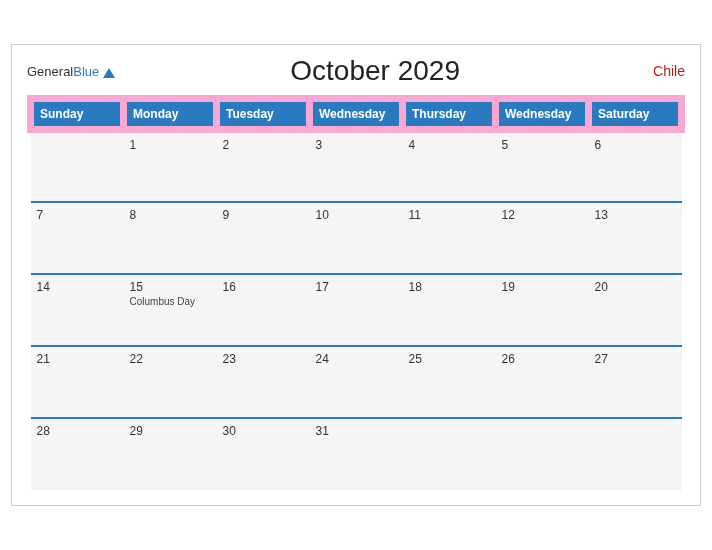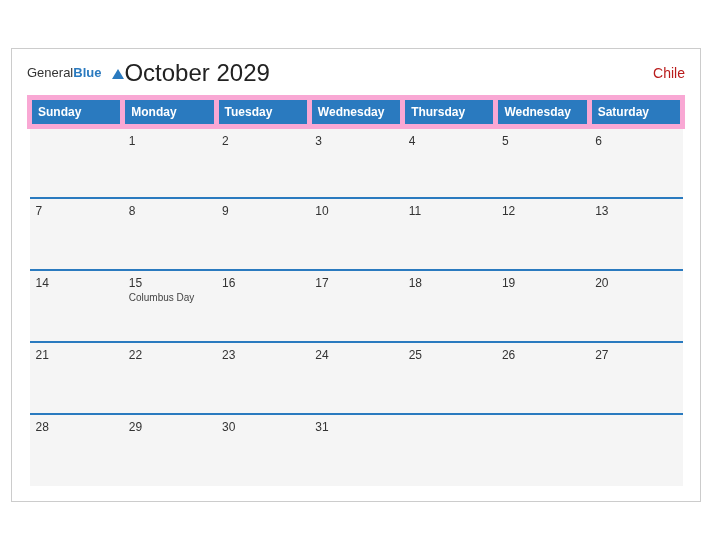--- a/index.html
+++ b/index.html
@@ -29,57 +29,58 @@
       line-height: 1;
     }
     .logo-general {
       font-size: 13px;
       color: #333;
       font-weight: normal;
     }
     .logo-blue {
       font-size: 13px;
       color: #2a7abf;
-      font-weight: bold;
+      font-weight: normal;
       display: flex;
       align-items: flex-end;
-      gap: 9px;
+      gap: 2px;
     }
     .logo-triangle {
       width: 0;
       height: 0;
       border-left: 6px solid transparent;
       border-right: 6px solid transparent;
       border-bottom: 10px solid #2a7abf;
       margin-left: 2px;
     }
     .title {
-      font-size: 24px;
+      font-size: 28px;
       font-weight: normal;
       color: #222;
+      text-align: center;
       flex: 1;
     }
     .country {
       font-size: 14px;
       color: #b91c1c;
       min-width: 50px;
       text-align: right;
     }
     .calendar-table {
       width: 100%;
       border-collapse: collapse;
     }
     .calendar-table thead tr th {
       background: #2a7abf;
       color: #fff;
       font-size: 12px;
       font-weight: bold;
       text-align: left;
       padding: 5px 6px;
-      border: 5px solid #f9a8d4;
+      border: 7px solid #f9a8d4;
     }
     .calendar-table tbody tr {
       border-top: 2px solid #2a7abf;
     }
     .calendar-table tbody tr td {
       border: none;
       padding: 5px 6px;
       vertical-align: top;
       font-size: 12px;
       color: #333;

